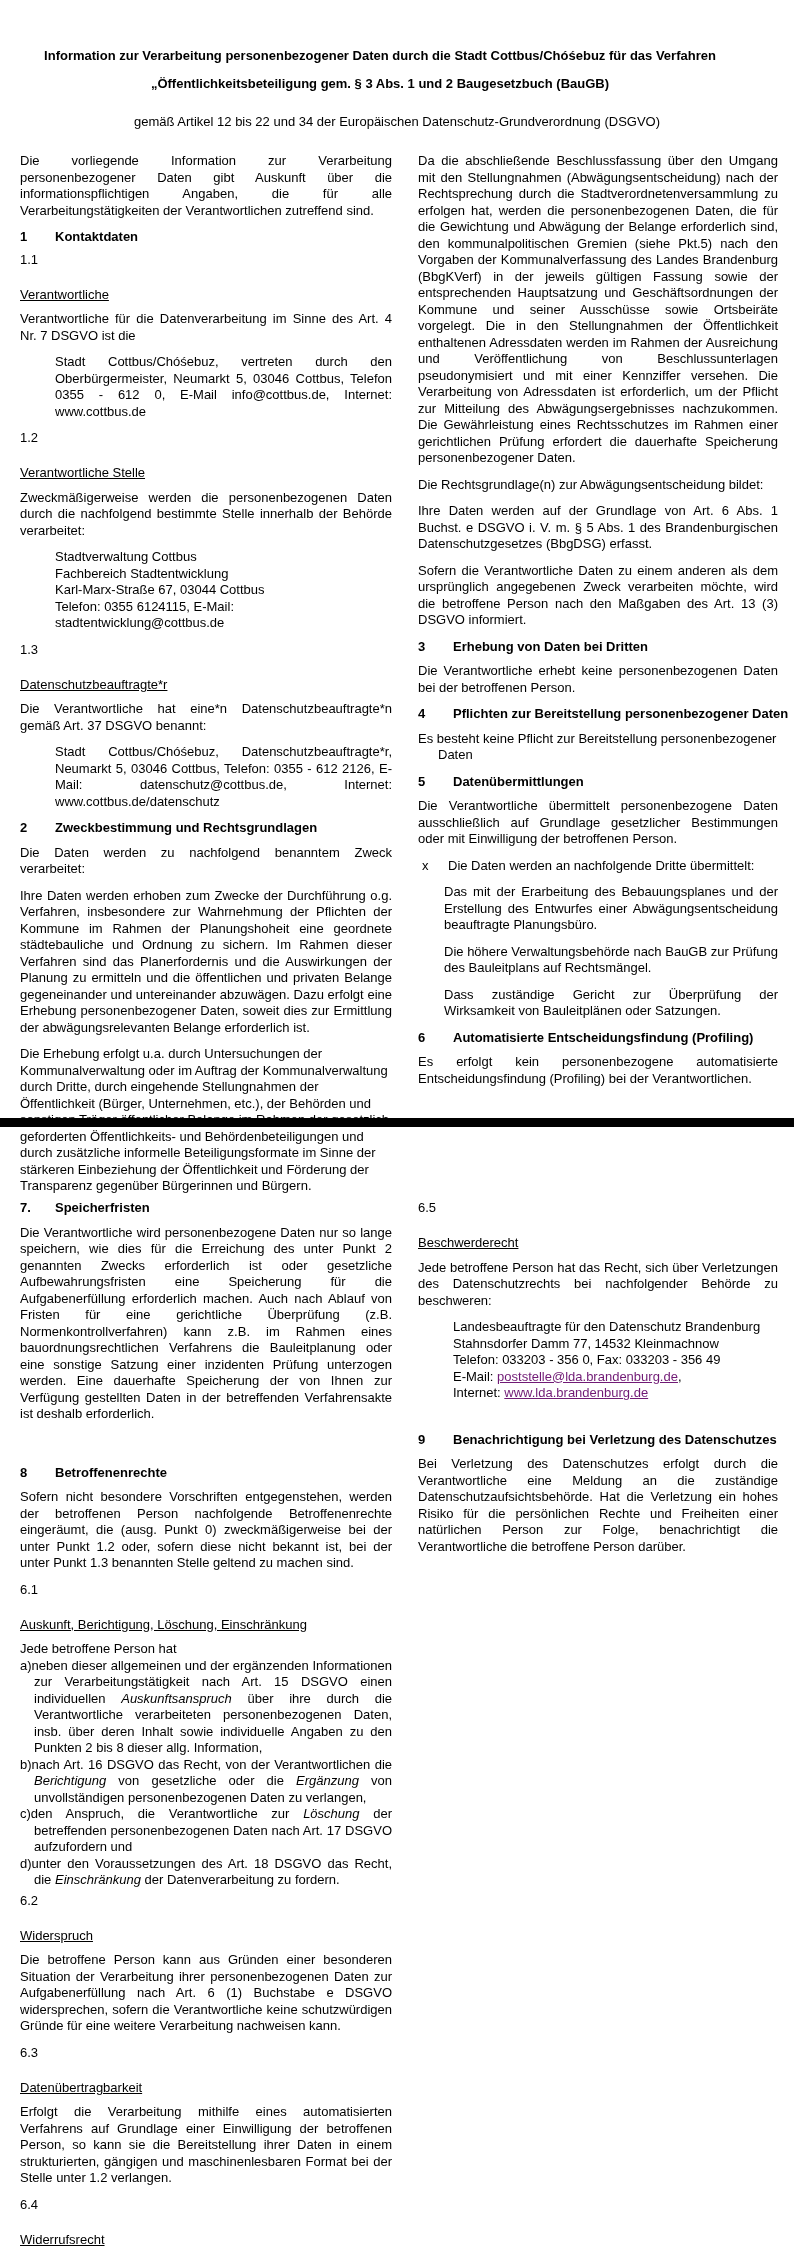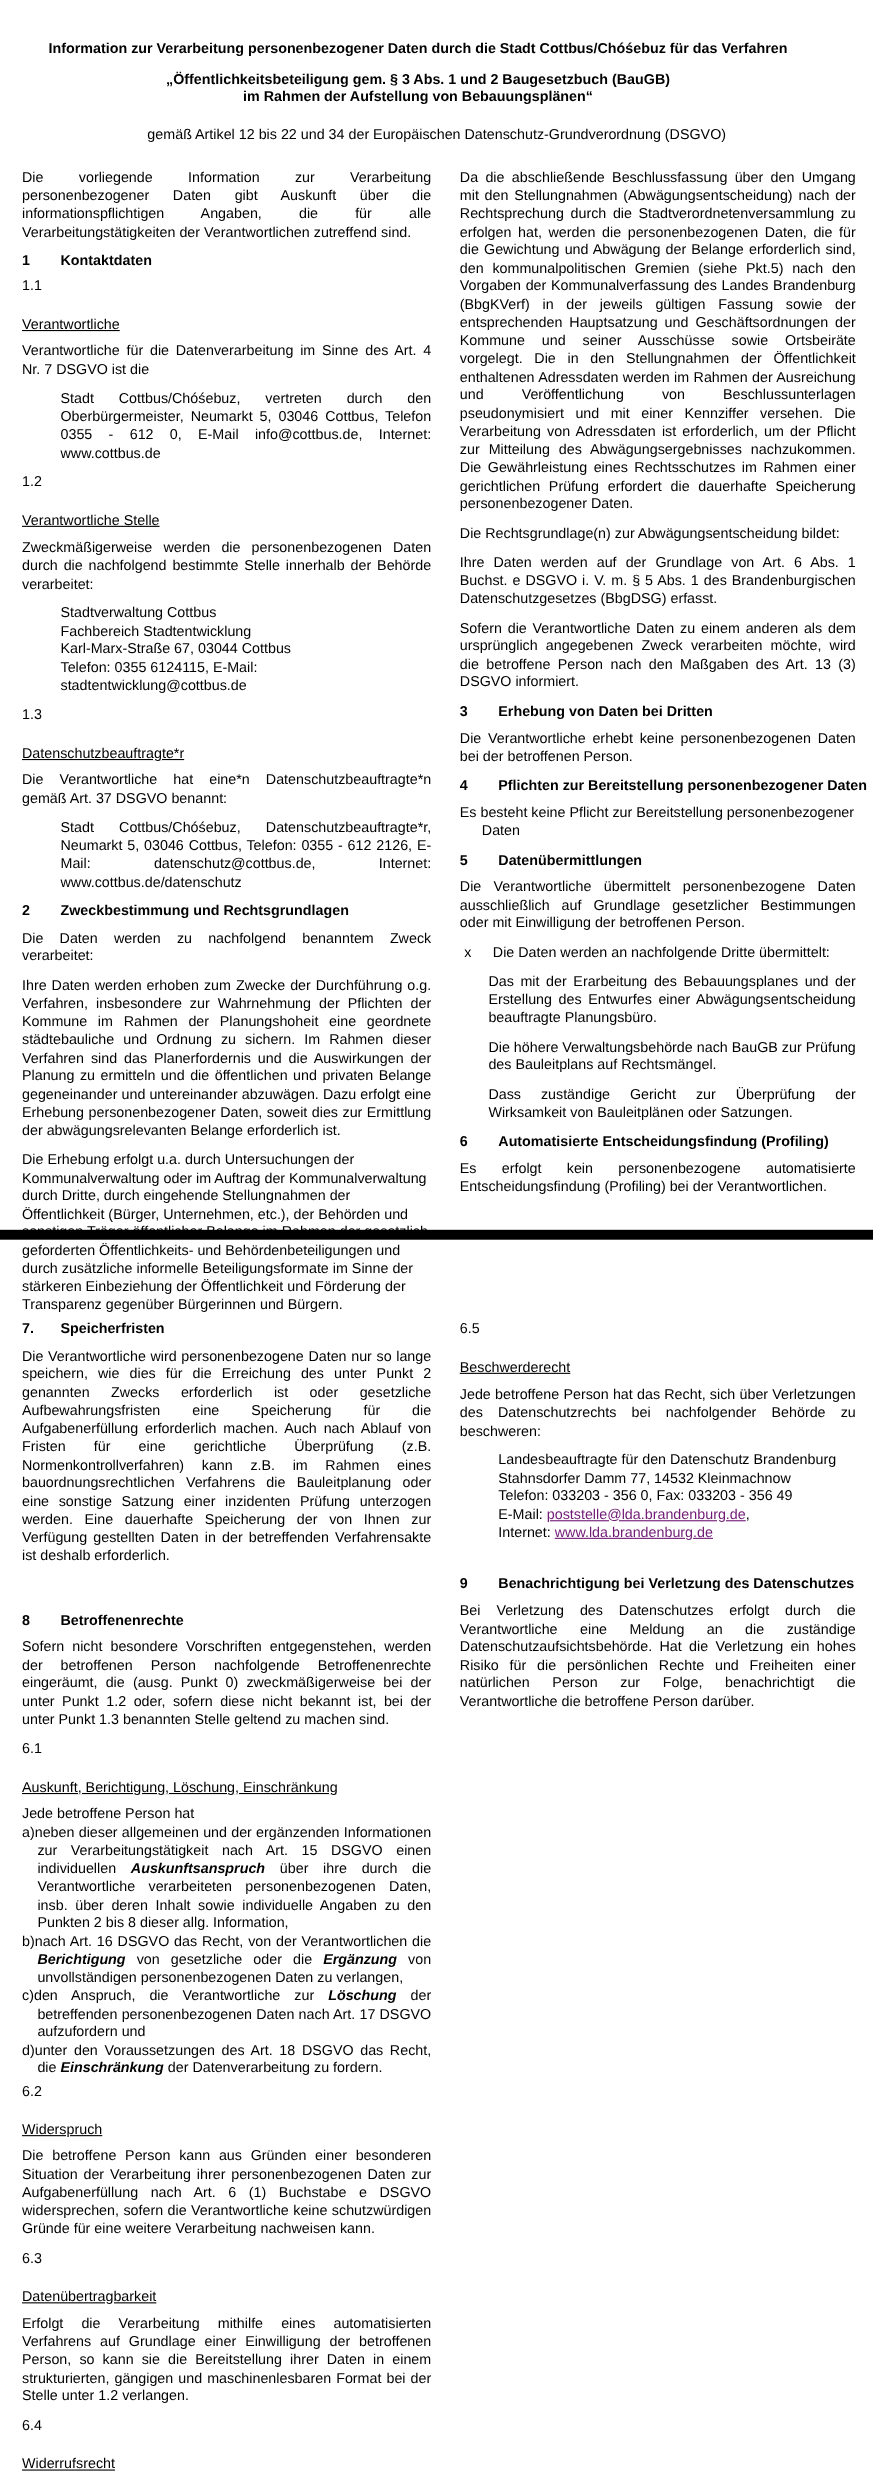--- a/index.html
+++ b/index.html
@@ -1,57 +1,56 @@
 <!DOCTYPE html>
 <html lang="de"><head>
 <meta charset="utf-8">
 <style>
   html,body{margin:0;padding:0;background:#fff;}
   .doc{position:relative;width:794px;height:2251px;background:#ffffff;color:#000;
        font-family:"Liberation Sans",sans-serif;font-size:13px;line-height:16.5px;overflow:hidden;}
-  .title-block{position:absolute;top:36px;left:0;width:760px;text-align:center;font-weight:bold;}
+  .title-block{position:absolute;top:48px;left:0;width:760px;text-align:center;font-weight:bold;}
   .title-l1{margin-bottom:11px;}
   .subtitle{position:absolute;top:114px;left:0;width:794px;text-align:center;font-weight:normal;}
   .cols{position:absolute;left:20px;width:758px;display:flex;gap:26px;}
   #page1-cols{top:153px;}
   #page2-cols{top:1196px;}
   .col-l{width:372px;flex:0 0 372px;}
   .col-r{width:360px;flex:0 0 360px;}
   .divider{position:absolute;left:0;top:1118px;width:794px;height:9px;background:#000;}
   .p{margin:0 0 10px;text-align:justify;}
   .p-left{text-align:left;}
   .mb0{margin-bottom:0;}
   .h-b{display:flex;font-weight:bold;margin:4px 0 8px;}
   .h-u{display:flex;margin:4px 0 8px;flex-direction:column;}
   .h-u .lbl{text-decoration:underline;}
   .num{flex:0 0 35px;}
   .tight{margin-top:-2px;}
   .indent{margin:0 0 10px 35px;}
   .just{text-align:justify;}
   .hang20{padding-left:20px;text-indent:-20px;text-align:left;margin:0 0 10px;}
   .li{padding-left:14px;text-indent:-14px;text-align:justify;margin:0;}
-  .emph{font-weight:bold;font-style:italic;}
+  .emph{font-weight:normal;font-style:italic;}
   .x-row{display:flex;margin:0 0 10px;}
   .x-row .xm{flex:0 0 26px;padding-left:4px;}
   .sub-ind{margin:0 0 10px 26px;text-align:justify;}
   a.link{color:#701a75;text-decoration:underline;cursor:pointer;}
   .gap-lg{margin-top:42px;}
   .gap-md{margin-top:30px;}
   .nowrap{white-space:nowrap;}
   .addr-line{text-align:left;}
 </style>
 </head>
 <body>
 
 <div class="doc">
 
   <div class="title-block">
     <div class="title-l1">Information zur Verarbeitung personenbezogener Daten durch die Stadt Cottbus/Chóśebuz für das Verfahren</div>
     <div>„Öffentlichkeitsbeteiligung gem. § 3 Abs. 1 und 2 Baugesetzbuch (BauGB)</div>
-    <div>im Rahmen der Aufstellung von Bebauungsplänen“</div>
   </div>
   <div class="subtitle">gemäß Artikel 12 bis 22 und 34 der Europäischen Datenschutz-Grundverordnung (DSGVO)</div>
 
   <div class="cols" id="page1-cols">
     <div class="col-l">
       <div class="p">Die vorliegende Information zur Verarbeitung personenbezogener Daten gibt Auskunft über die informationspflichtigen Angaben, die für alle Verarbeitungstätigkeiten der Verantwortlichen zutreffend sind.</div>
 
       <div class="h-b mb0">
         <span class="num">1</span>
         <span class="lbl">Kontaktdaten</span>

